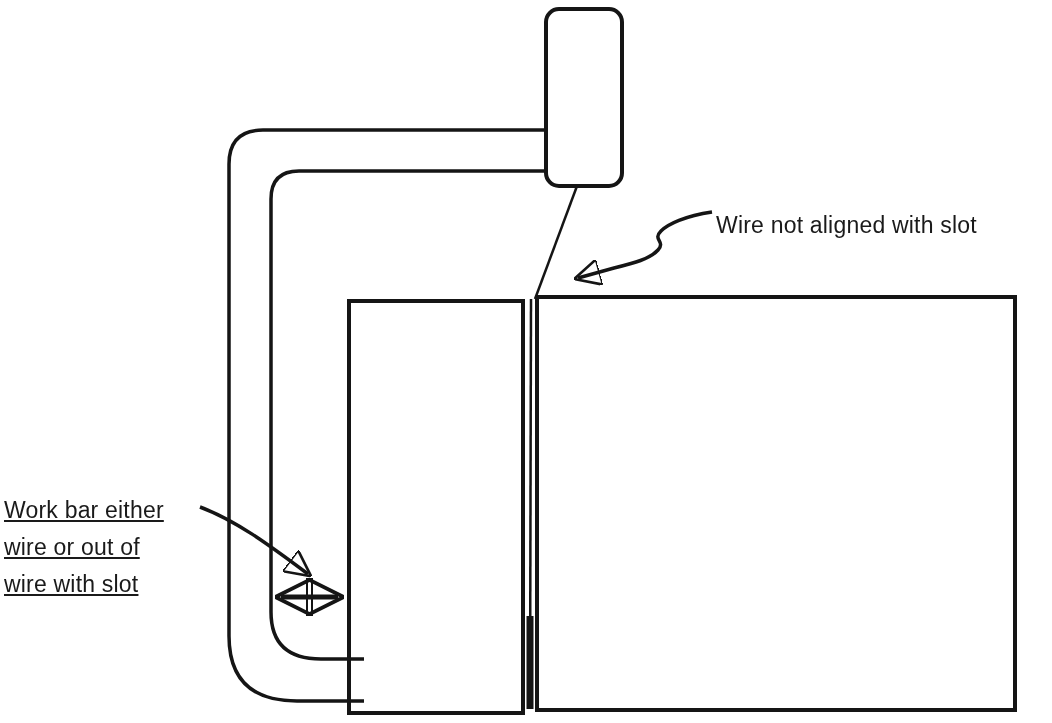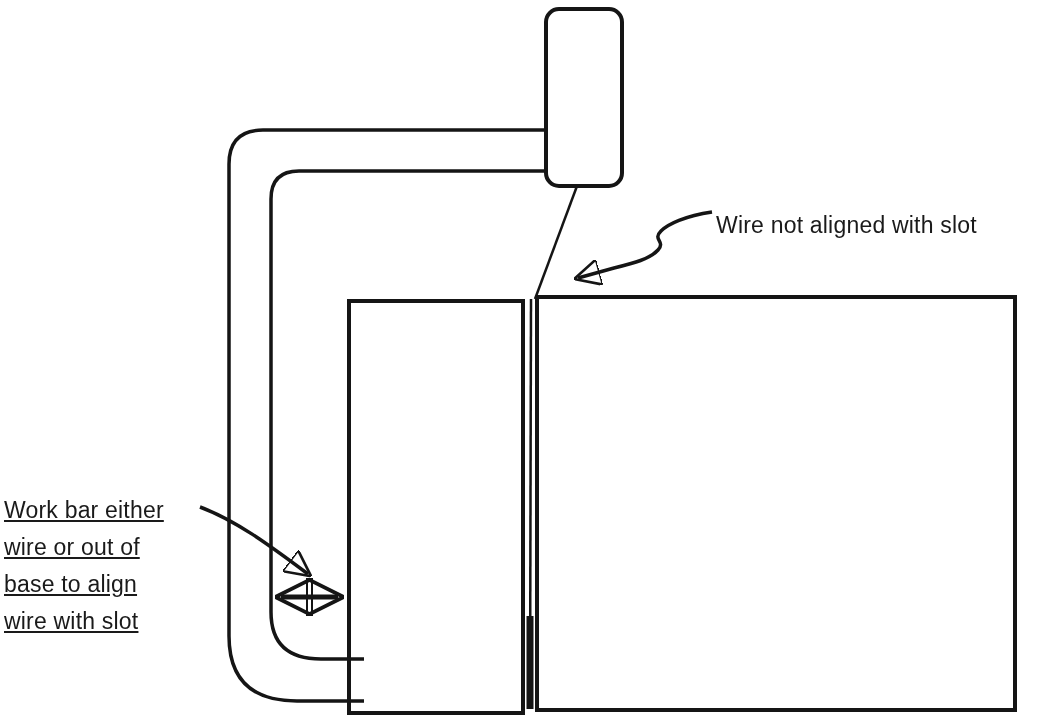--- a/index.html
+++ b/index.html
@@ -79,17 +79,16 @@
     <path d="M 200 507 C 235 520 268 544 308 574" stroke-width="3.5" marker-end="url(#arrowhead)"></path>
 
     <path d="M 281 597 L 338 597" stroke-width="5" marker-start="url(#arrowhead)" marker-end="url(#arrowhead)"></path>
   </svg>
 
   <div class="label label-top-right">Wire not aligned with slot</div>
 
   <div class="label label-left">
     <div>Work bar either</div>
     <div>wire or out of</div>
-    <div>base to align</div>
     <div>wire with slot</div>
   </div>
 
 </div>
 
 </body></html>

